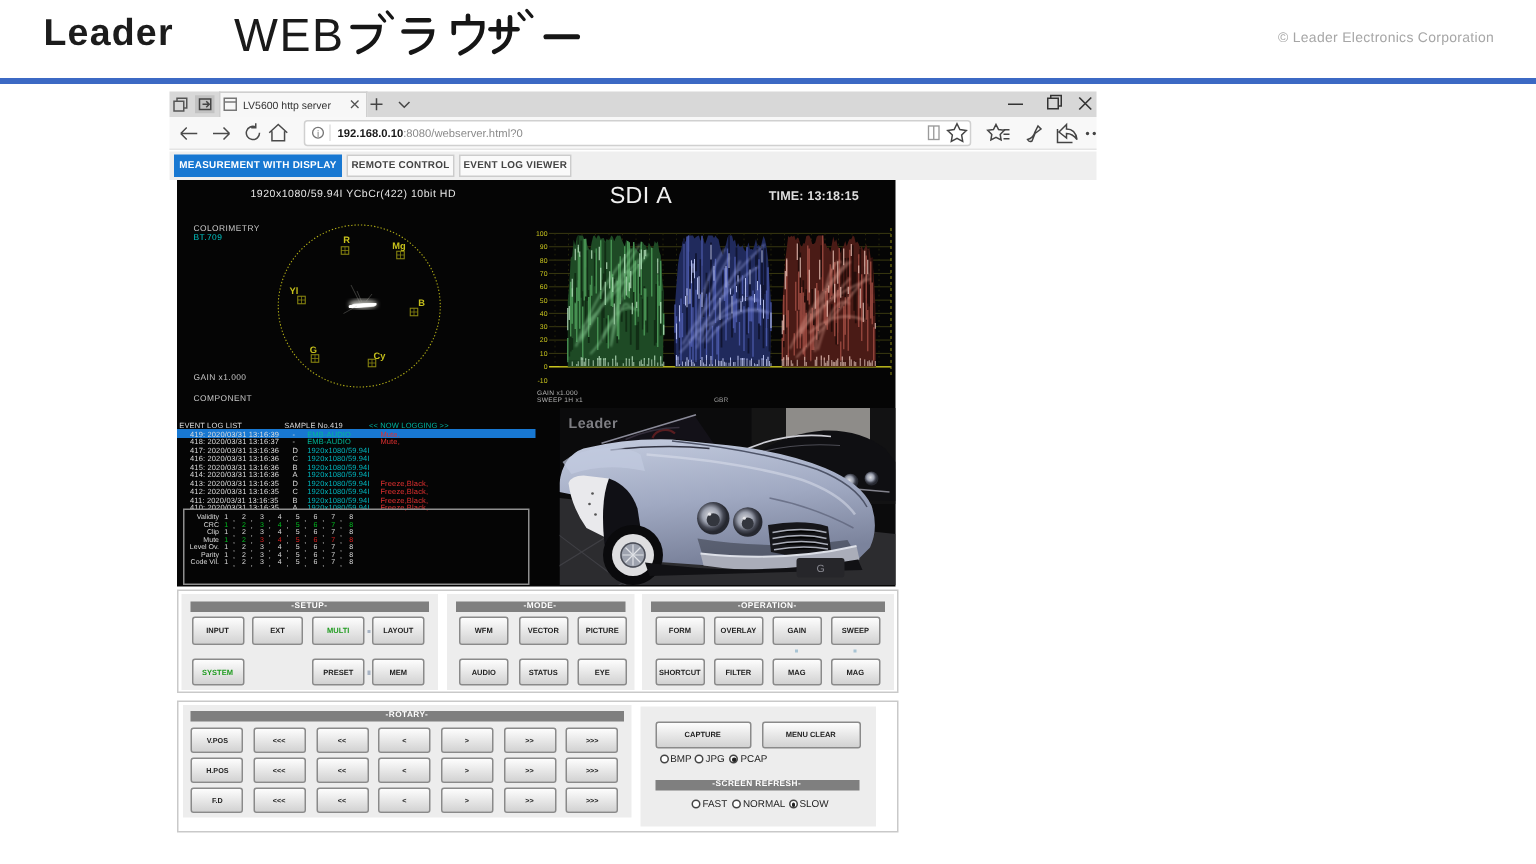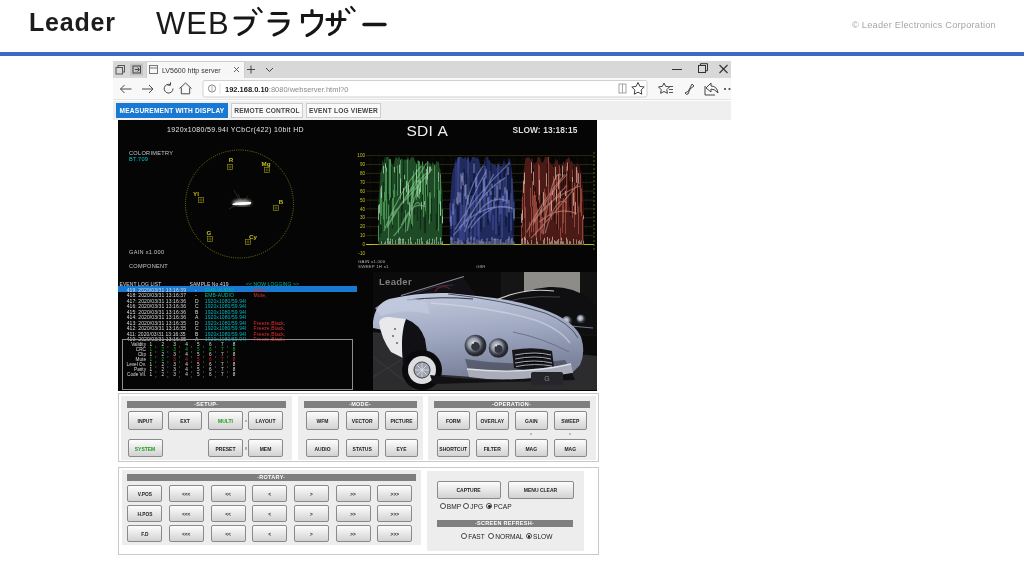--- a/index.html
+++ b/index.html
@@ -109,21 +109,21 @@
 </svg>
 
 <div class="abs" style="left:113px;top:100.5px;width:618px;height:19px;background:#efefef"></div>
 <div class="abs" style="left:116px;top:102.8px;width:112px;height:15.4px;background:#1878d2;color:#fff;font-size:6.6px;font-weight:bold;text-align:center;line-height:15.4px;letter-spacing:0.2px">MEASUREMENT WITH DISPLAY</div>
 <div class="abs" style="left:231px;top:102.8px;width:72px;height:15.4px;background:#fafafa;border:1px solid #ccc;color:#444;font-size:6.6px;font-weight:bold;text-align:center;line-height:14px;letter-spacing:0.2px">REMOTE CONTROL</div>
 <div class="abs" style="left:306px;top:102.8px;width:75px;height:15.4px;background:#fafafa;border:1px solid #ccc;color:#444;font-size:6.6px;font-weight:bold;text-align:center;line-height:14px;letter-spacing:0.2px">EVENT LOG VIEWER</div>
 
 <div class="abs" style="left:118px;top:120px;width:479px;height:270.5px;background:#050505"></div>
 <div class="abs" style="left:167px;top:126.3px;font-size:7px;color:#e6e6e6;letter-spacing:0.35px">1920x1080/59.94I YCbCr(422) 10bit HD</div>
 <div class="abs" style="left:406.5px;top:121.5px;font-size:15.5px;color:#f0f0f0;letter-spacing:0.2px">SDI&nbsp;A</div>
-<div class="abs" style="left:512.5px;top:124.5px;font-size:8.4px;font-weight:bold;color:#dedede;letter-spacing:0.1px">SLOW: 13:18:15</div>
+<div class="abs" style="left:512.5px;top:124.5px;font-size:8.4px;font-weight:bold;color:#dedede;letter-spacing:0.1px">TIME: 13:18:15</div>
 <div class="abs" style="left:129px;top:149.8px;font-size:5.6px;color:#c8c8c8;letter-spacing:0.3px">COLORIMETRY</div>
 <div class="abs" style="left:129px;top:156.4px;font-size:5.6px;color:#00c8c8;letter-spacing:0.3px">BT.709</div>
 <div class="abs" style="left:129px;top:249.3px;font-size:5.6px;color:#c8c8c8;letter-spacing:0.3px">GAIN x1.000</div>
 <div class="abs" style="left:129px;top:263.4px;font-size:5.6px;color:#c8c8c8;letter-spacing:0.3px">COMPONENT</div>
 
 <svg class="abs" style="left:118px;top:120px" width="479" height="271" viewBox="118 120 479 271">
 <defs>
       <filter id="bl1">
         <feGaussianBlur stdDeviation="1.4"></feGaussianBlur>
       </filter>

